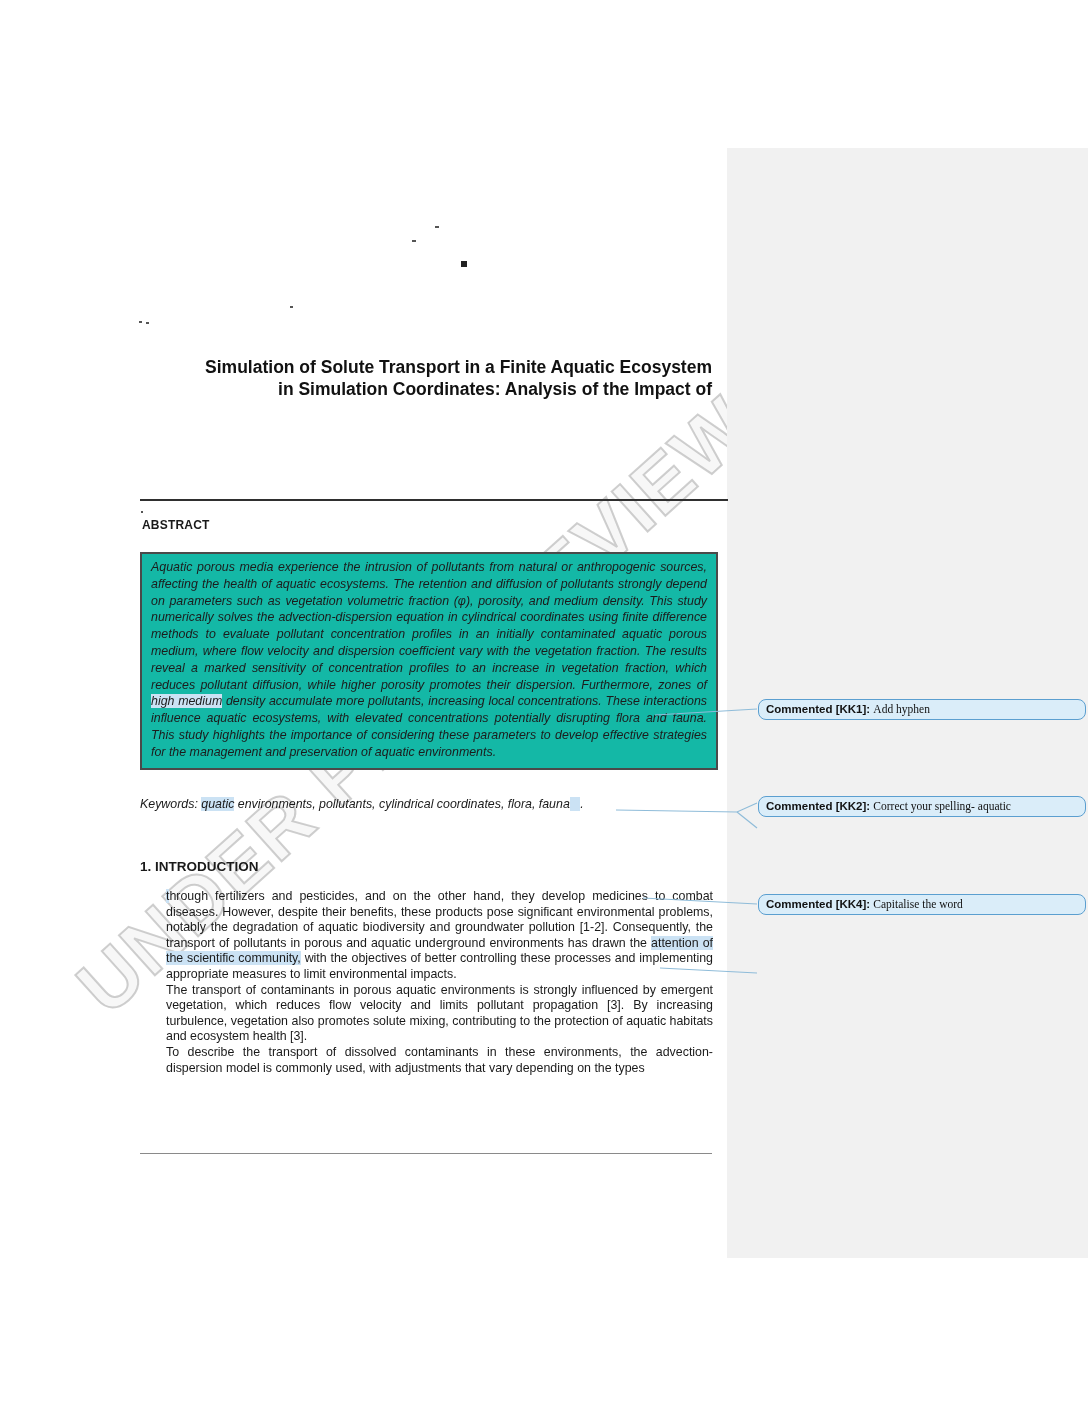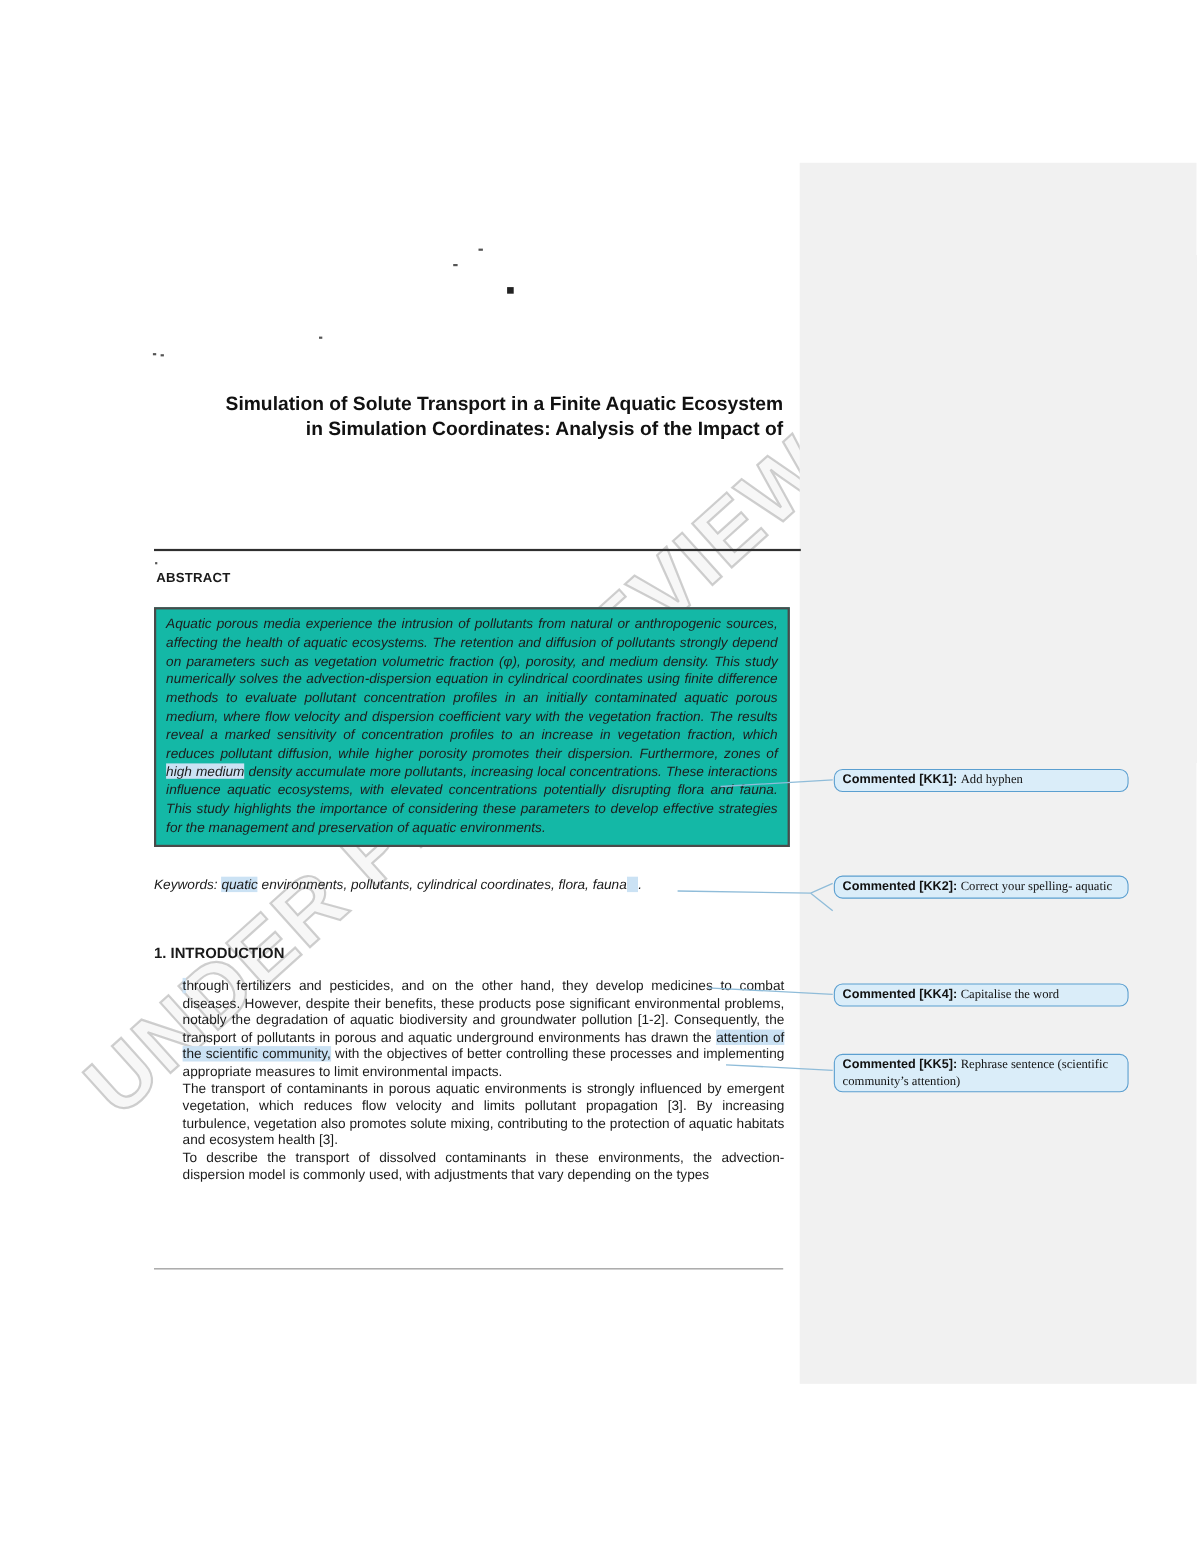--- a/index.html
+++ b/index.html
@@ -38,21 +38,21 @@
 
   .intro{position:absolute;left:166px;top:889px;width:547px;font-size:12.4px;line-height:15.6px;text-align:justify;}
   .intro p{margin:0;}
 
   .hl{background:#cbe2f4;}
   .hl-space{background:#cbe2f4;white-space:pre;padding:0 3.5px;}
 
   .footer-line{position:absolute;left:140px;top:1153px;width:572px;border-top:1.5px solid #8a8a8a;}
 
   
-  .comment-box{position:absolute;left:758px;width:268px;box-sizing:border-box;z-index:6;
+  .comment-box{position:absolute;left:758px;width:328px;box-sizing:border-box;z-index:6;
     background:#daedf9;border:1.5px solid #5b9fd0;border-radius:8px;padding:2px 7px;
     font-size:11.5px;line-height:14.5px;color:#111;}
   .comment-label{font-weight:bold;font-family:"Liberation Sans", sans-serif;}
   .comment-text{font-family:"Liberation Serif", serif;}
 
   .connectors{position:absolute;left:0;top:0;z-index:5;pointer-events:none;}
 </style>
 </head>
 <body>
 
@@ -111,18 +111,14 @@
     <span class="comment-text">Add hyphen</span>
   </div>
   <div class="comment-box" style="top:796px;">
     <span class="comment-label">Commented [KK2]:</span>
     <span class="comment-text">Correct your spelling- aquatic</span>
   </div>
   <div class="comment-box" style="top:894px;">
     <span class="comment-label">Commented [KK4]:</span>
     <span class="comment-text">Capitalise the word</span>
   </div>
-  <div class="comment-box" style="top:958px;">
-    <span class="comment-label">Commented [KK5]:</span>
-    <span class="comment-text">Rephrase sentence (scientific community’s attention)</span>
-  </div>
 
 </div>
 
 </body></html>

